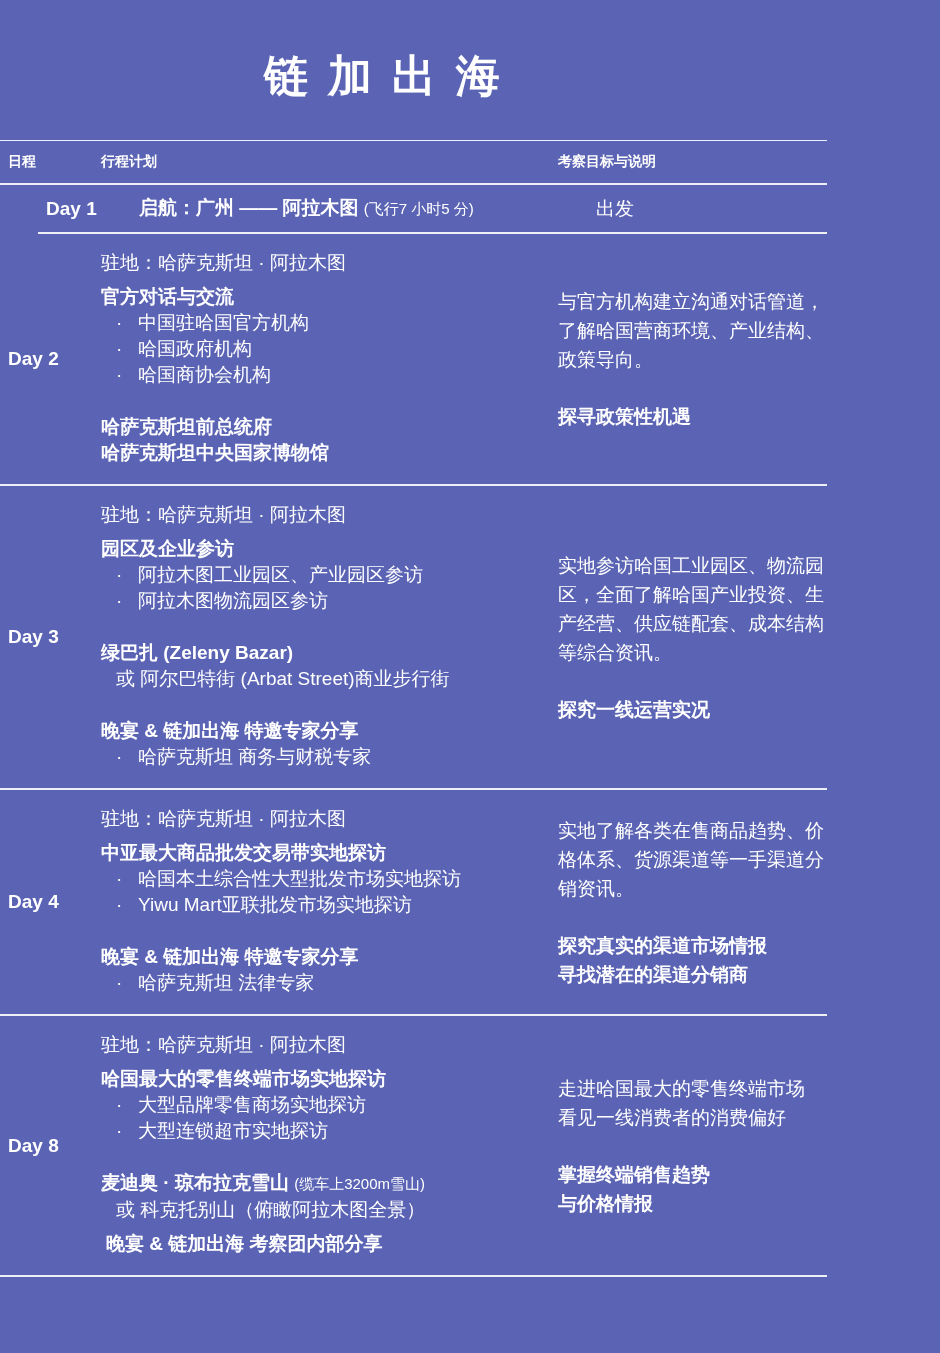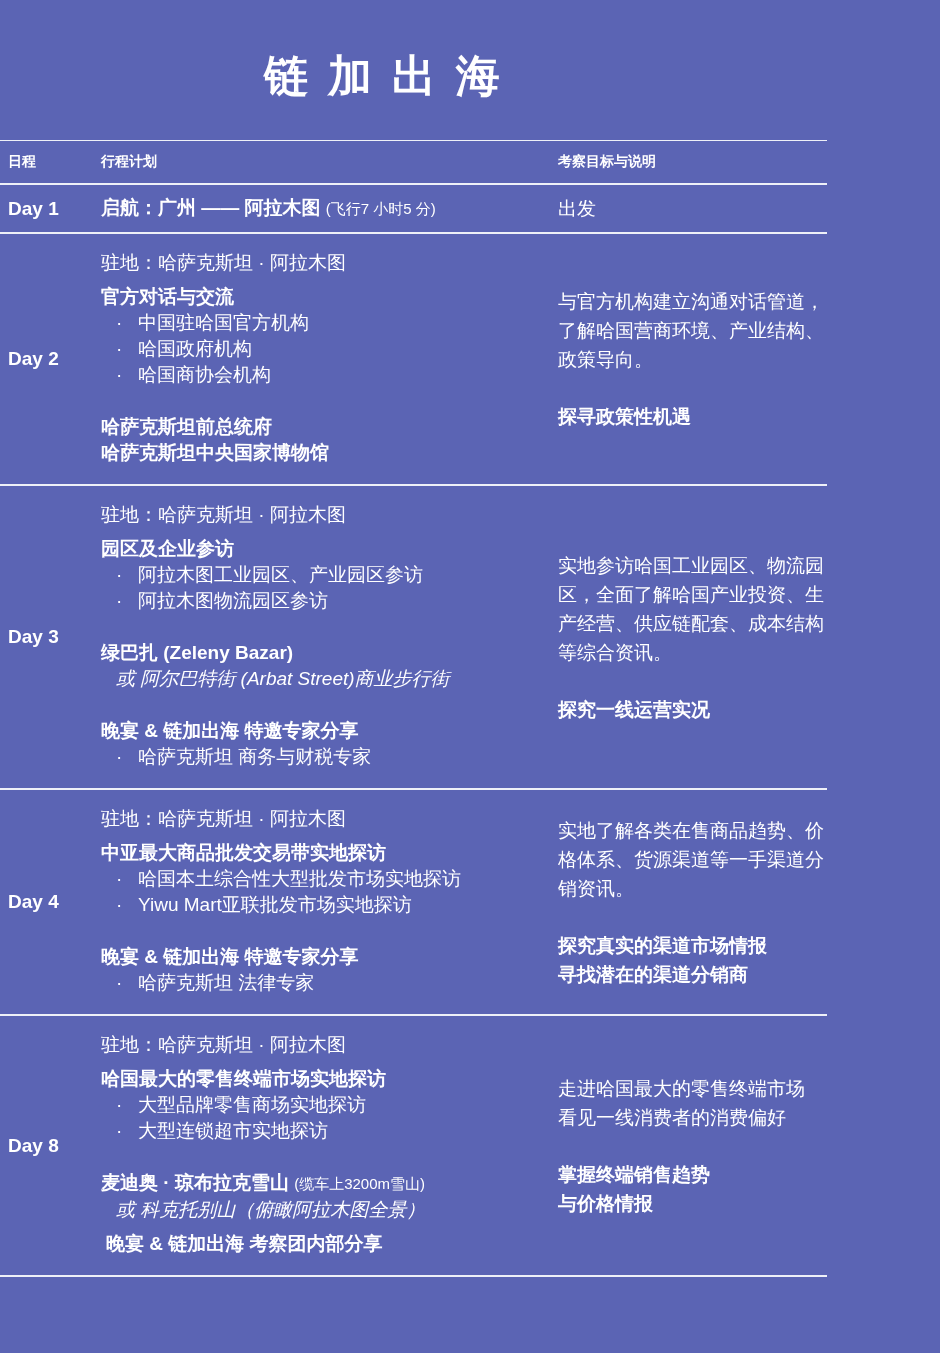--- a/index.html
+++ b/index.html
@@ -58,34 +58,34 @@
   }
   .trow .cell-day{
     font-weight:700;
     font-size:19px;
   }
   .trow .cell-plan{
     padding:16px 0 18px 0;
     font-size:19px;
     line-height:26px;
   }
-  .trow.compact{min-height:49px;}
+  .trow.compact{min-height:49px;margin-left:38px;}
   .trow.compact .cell-plan{padding:0;}
   .trow .cell-goal{
     font-size:19px;
     line-height:29px;
   }
 
   
   .ln{min-height:26px;}
   .loc{margin-bottom:8px;}
   .hd{font-weight:700;}
   .bl{margin-left:15px;display:flex;}
   .bl .dot{flex:0 0 22px;width:22px;}
-  .it{font-style:italic;margin-left:15px;}
+  .it{margin-left:15px;}
   .out{margin-left:5px;margin-top:8px;}
   .cell-plan .sp{height:26px;}
   .note{font-size:15px;font-weight:400;}
   .ttl{font-weight:700;}
 
   
   .gt{}
   .gb{font-weight:700;}
   .cell-goal .sp{height:28px;}
 </style>

